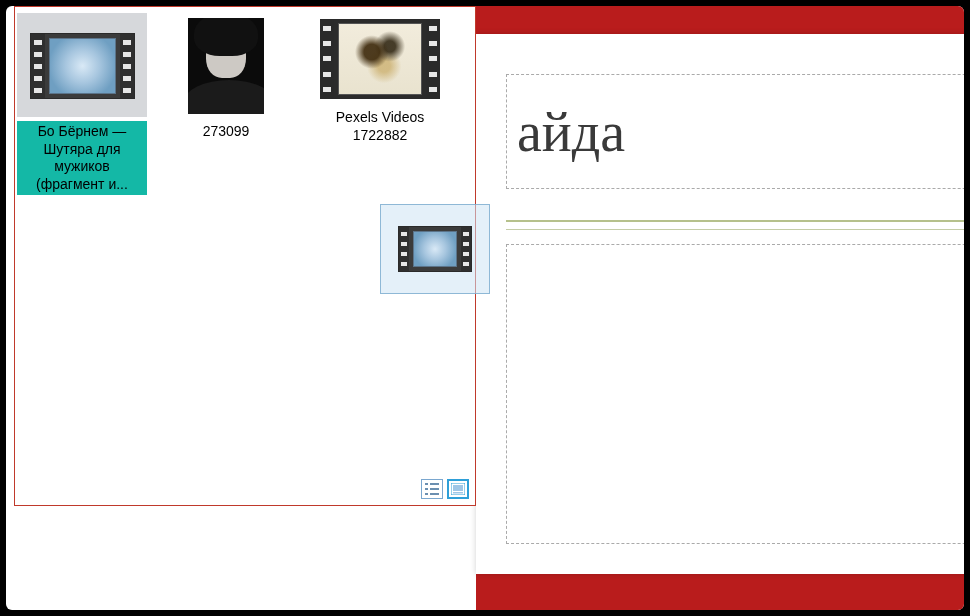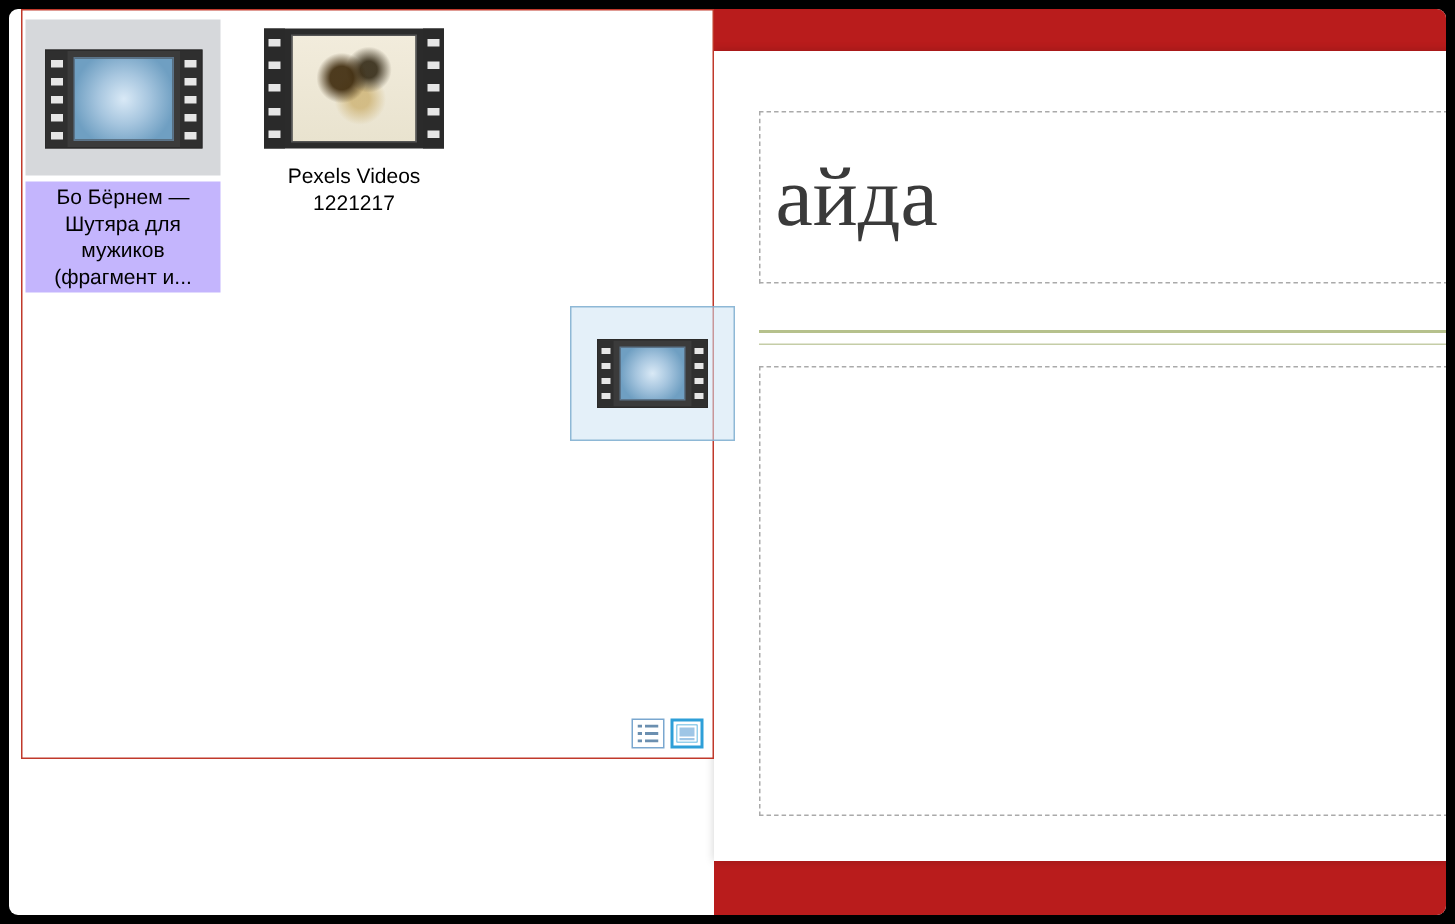--- a/index.html
+++ b/index.html
@@ -90,21 +90,21 @@
     align-items: flex-start;
     gap: 14px;
     padding: 0 2px;
   }
   .item {
     width: 130px;
     text-align: center;
     cursor: pointer;
   }
   .item.selected .thumb-wrap { background: #d6d8db; }
-  .item.selected .label { background: #c4b5fd; }
+  .item.selected .label { background: #14b8a6; }
   .thumb-wrap {
     padding: 6px 4px 4px;
     display: flex;
     align-items: center;
     justify-content: center;
     height: 104px;
   }
   .label {
     padding: 2px 3px;
     line-height: 1.25;
@@ -266,20 +266,32 @@
                 <i></i>
                 <i></i>
               </div>
           </div>
         </div>
         <div class="label-box">
           <span class="label">Бо Бёрнем — Шутяра для мужиков (фрагмент и...</span>
         </div>
       </div>
 
+      <div class="item">
+        <div class="thumb-wrap">
+          <div class="portrait">
+            <div class="shoulder"></div>
+            <div class="face"></div>
+            <div class="hair"></div>
+          </div>
+        </div>
+        <div class="label-box">
+          <span class="label">273099</span>
+        </div>
+      </div>
 
       <div class="item" style="width:150px">
         <div class="thumb-wrap" style="height:90px">
           <div class="splash-thumb">
             <div class="strip">
                 <i></i>
                 <i></i>
                 <i></i>
                 <i></i>
                 <i></i>
@@ -288,21 +300,21 @@
             <div class="strip">
                 <i></i>
                 <i></i>
                 <i></i>
                 <i></i>
                 <i></i>
               </div>
           </div>
         </div>
         <div class="label-box">
-          <span class="label">Pexels Videos 1221217</span>
+          <span class="label">Pexels Videos 1722882</span>
         </div>
       </div>
 
     </div>
 
     <div class="view-modes">
       <div class="vm">
         <svg width="14" height="12">
           <rect x="0" y="0" width="3" height="2" fill="#6b8fb0"></rect>
           <rect x="5" y="0" width="9" height="2" fill="#6b8fb0"></rect>

